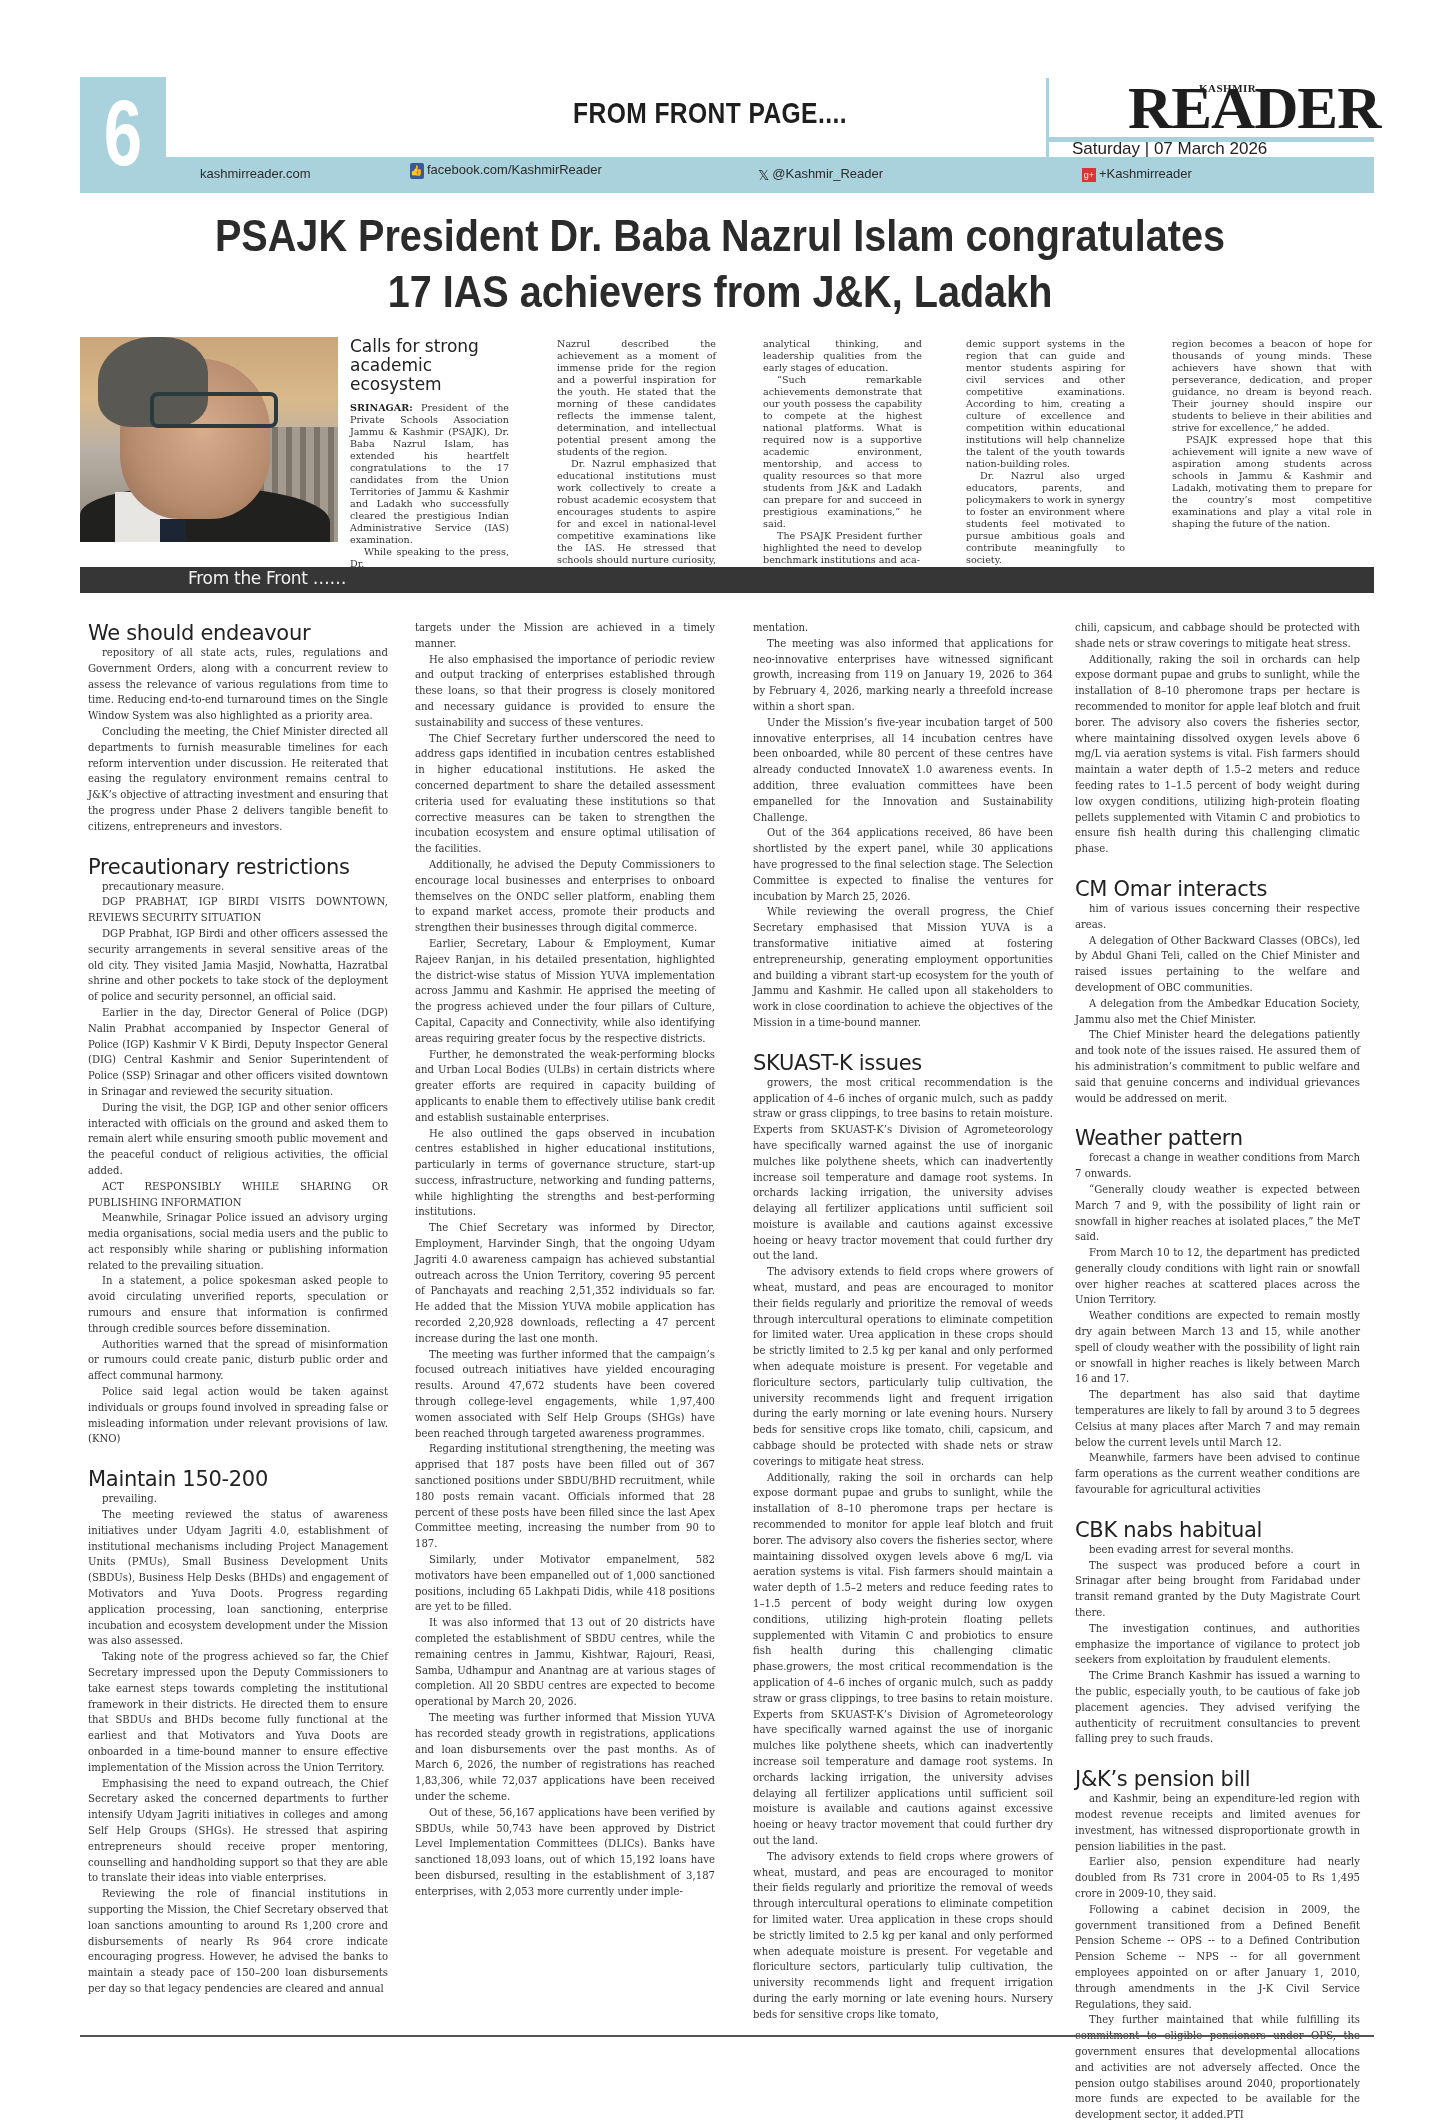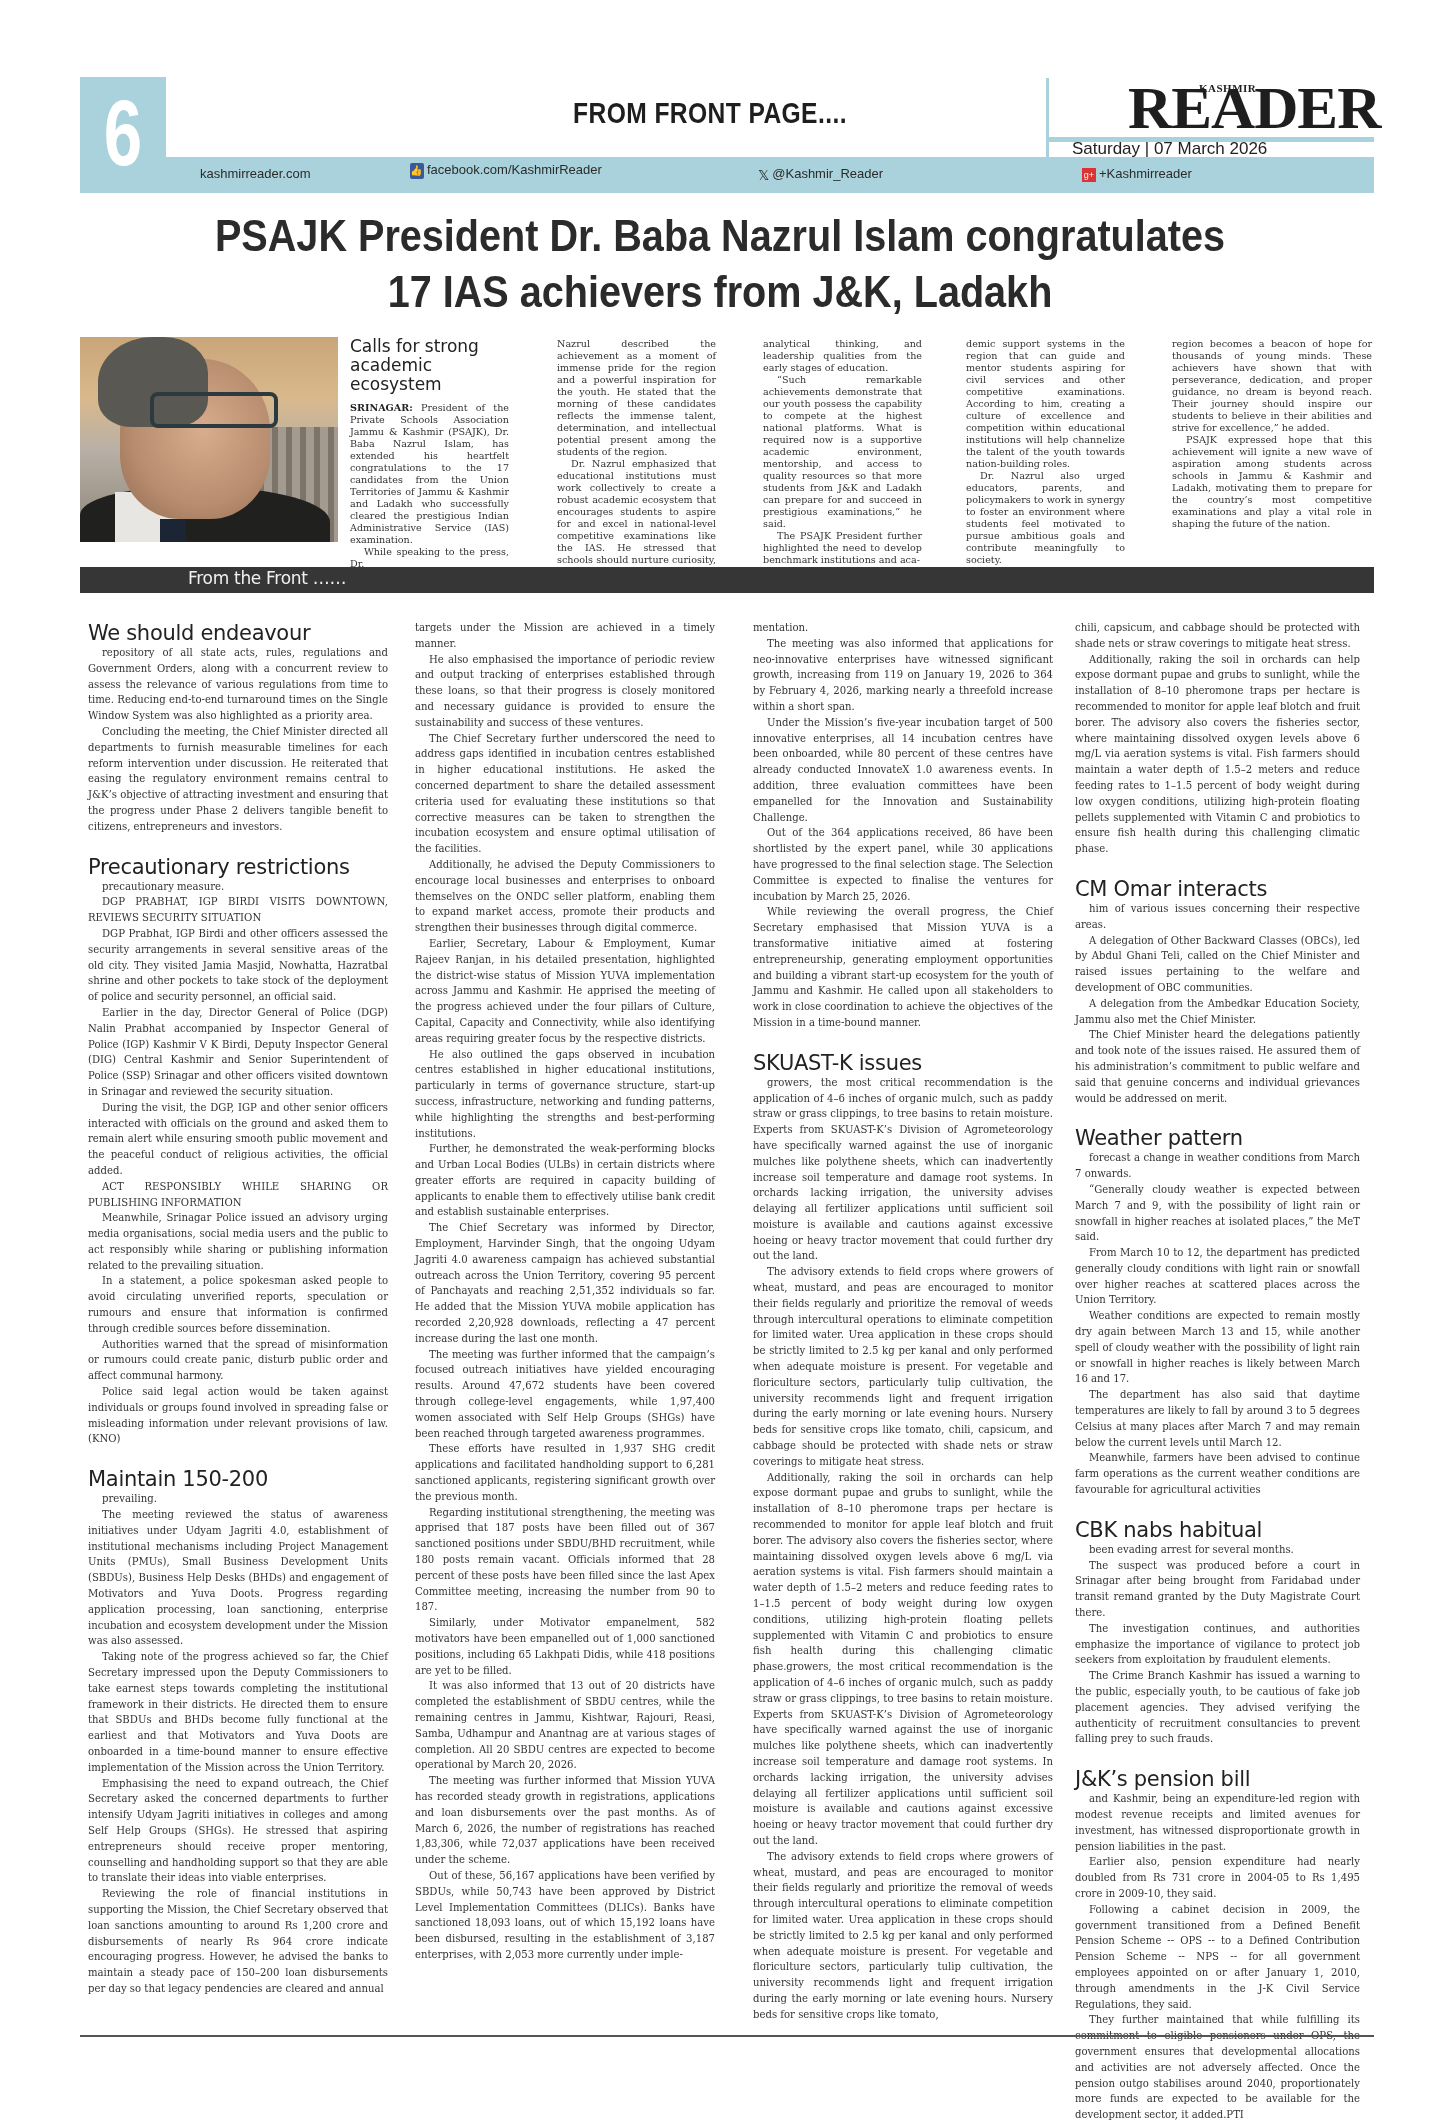--- a/index.html
+++ b/index.html
@@ -145,25 +145,24 @@
   </div>
 </div>
 
 <div class="abs lcol" style="left:415px; top:620px;">
   <div class="col-text">
     <p class="noind">targets under the Mission are achieved in a timely manner.</p>
     <p>He also emphasised the importance of periodic review and output tracking of enterprises established through these loans, so that their progress is closely monitored and necessary guidance is provided to ensure the sustainability and success of these ventures.</p>
     <p>The Chief Secretary further underscored the need to address gaps identified in incubation centres established in higher educational institutions. He asked the concerned department to share the detailed assessment criteria used for evaluating these institutions so that corrective measures can be taken to strengthen the incubation ecosystem and ensure optimal utilisation of the facilities.</p>
     <p>Additionally, he advised the Deputy Commissioners to encourage local businesses and enterprises to onboard themselves on the ONDC seller platform, enabling them to expand market access, promote their products and strengthen their businesses through digital commerce.</p>
     <p>Earlier, Secretary, Labour &amp; Employment, Kumar Rajeev Ranjan, in his detailed presentation, highlighted the district-wise status of Mission YUVA implementation across Jammu and Kashmir. He apprised the meeting of the progress achieved under the four pillars of Culture, Capital, Capacity and Connectivity, while also identifying areas requiring greater focus by the respective districts.</p>
+    <p>Further, he demonstrated the weak-performing blocks and Urban Local Bodies (ULBs) in certain districts where greater efforts are required in capacity building of applicants to enable them to effectively utilise bank credit and establish sustainable enterprises.</p>
     <p>He also outlined the gaps observed in incubation centres established in higher educational institutions, particularly in terms of governance structure, start-up success, infrastructure, networking and funding patterns, while highlighting the strengths and best-performing institutions.</p>
-    <p>Further, he demonstrated the weak-performing blocks and Urban Local Bodies (ULBs) in certain districts where greater efforts are required in capacity building of applicants to enable them to effectively utilise bank credit and establish sustainable enterprises.</p>
     <p>The Chief Secretary was informed by Director, Employment, Harvinder Singh, that the ongoing Udyam Jagriti 4.0 awareness campaign has achieved substantial outreach across the Union Territory, covering 95 percent of Panchayats and reaching 2,51,352 individuals so far. He added that the Mission YUVA mobile application has recorded 2,20,928 downloads, reflecting a 47 percent increase during the last one month.</p>
     <p>The meeting was further informed that the campaign’s focused outreach initiatives have yielded encouraging results. Around 47,672 students have been covered through college-level engagements, while 1,97,400 women associated with Self Help Groups (SHGs) have been reached through targeted awareness programmes.</p>
-    <p>These efforts have resulted in 1,937 SHG credit applications and facilitated handholding support to 6,281 sanctioned applicants, registering significant growth over the previous month.</p>
     <p>Regarding institutional strengthening, the meeting was apprised that 187 posts have been filled out of 367 sanctioned positions under SBDU/BHD recruitment, while 180 posts remain vacant. Officials informed that 28 percent of these posts have been filled since the last Apex Committee meeting, increasing the number from 90 to 187.</p>
     <p>Similarly, under Motivator empanelment, 582 motivators have been empanelled out of 1,000 sanctioned positions, including 65 Lakhpati Didis, while 418 positions are yet to be filled.</p>
     <p>It was also informed that 13 out of 20 districts have completed the establishment of SBDU centres, while the remaining centres in Jammu, Kishtwar, Rajouri, Reasi, Samba, Udhampur and Anantnag are at various stages of completion. All 20 SBDU centres are expected to become operational by March 20, 2026.</p>
     <p>The meeting was further informed that Mission YUVA has recorded steady growth in registrations, applications and loan disbursements over the past months. As of March 6, 2026, the number of registrations has reached 1,83,306, while 72,037 applications have been received under the scheme.</p>
     <p>Out of these, 56,167 applications have been verified by SBDUs, while 50,743 have been approved by District Level Implementation Committees (DLICs). Banks have sanctioned 18,093 loans, out of which 15,192 loans have been disbursed, resulting in the establishment of 3,187 enterprises, with 2,053 more currently under imple-</p>
   </div>
 </div>
 
 <div class="abs lcol" style="left:753px; top:620px;">
   <div class="col-text">

